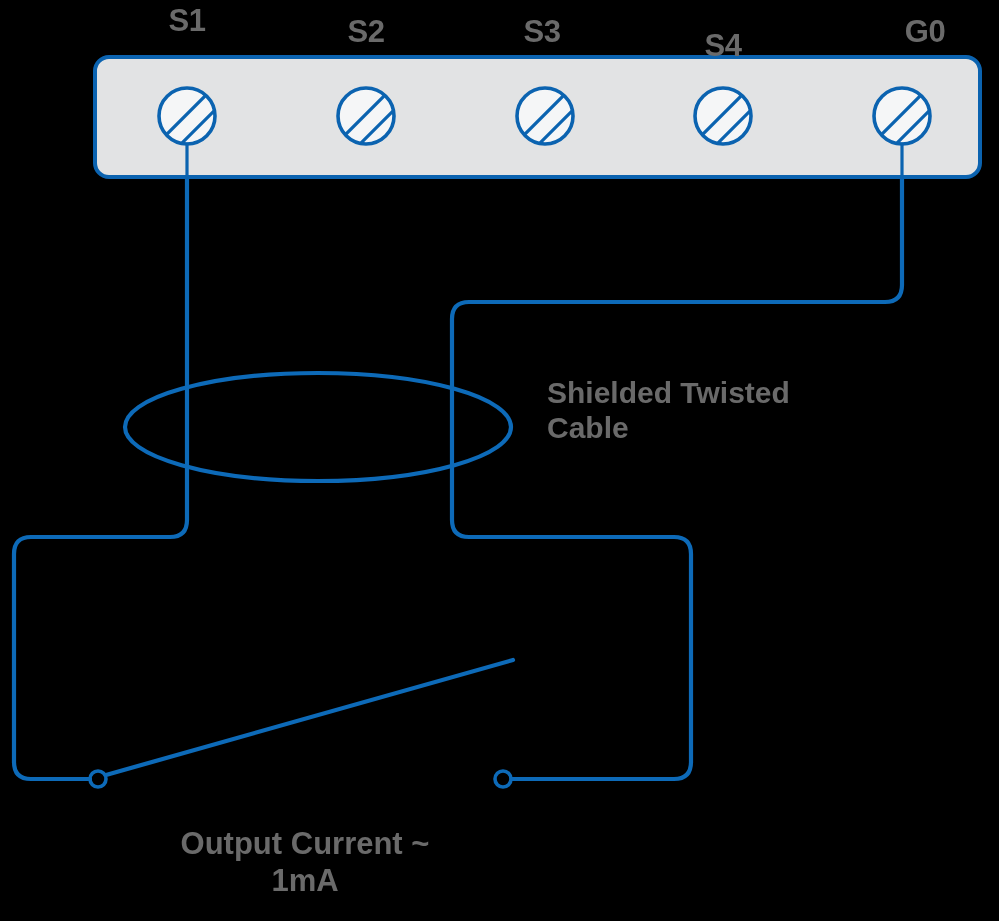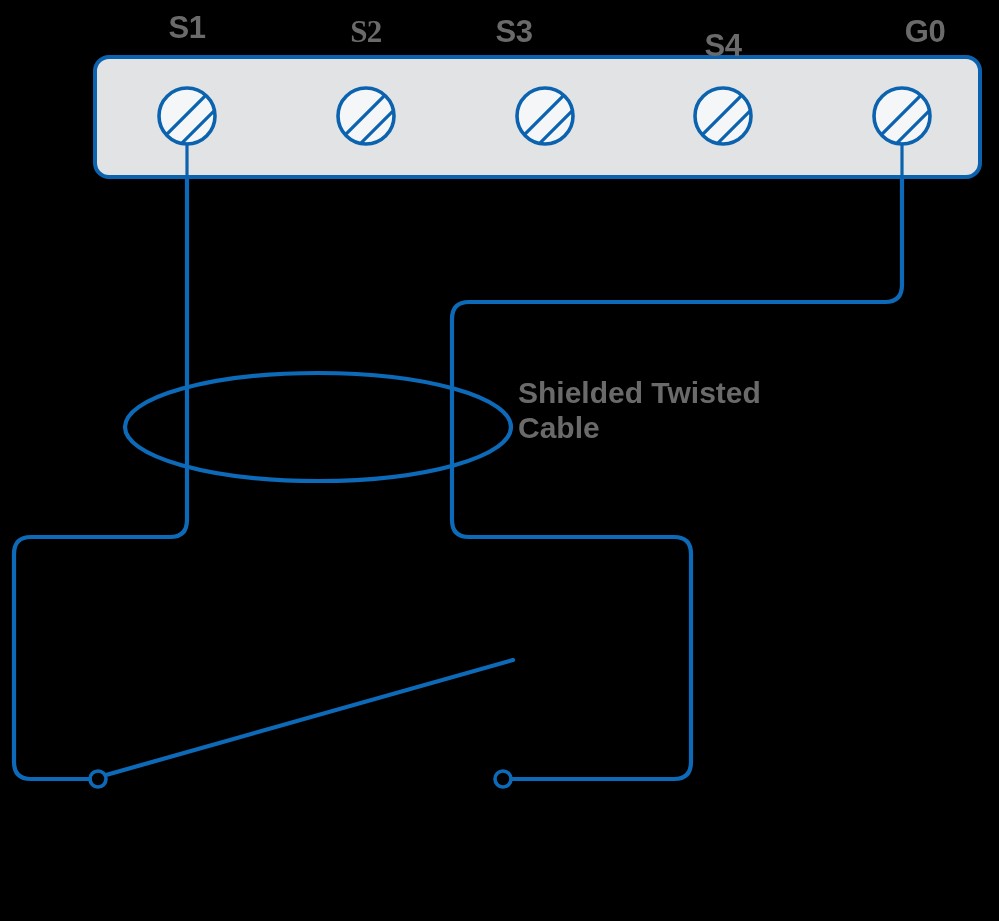--- a/index.html
+++ b/index.html
@@ -72,21 +72,21 @@
     line-height: 1.18;
   }
   .terminal-label {
     font-size: 31px;
     letter-spacing: -0.5px;
     text-align: center;
     transform: translateX(-50%);
   }
   .cable-label {
     font-size: 30px;
-    left: 518px;
+    left: 547px;
     top: 375px;
     width: 400px;
     white-space: normal;
   }
   .current-label {
     font-size: 31px;
     left: 0px;
     top: 826px;
     width: 610px;
     text-align: center;
@@ -184,29 +184,33 @@
         <line class="screw-slot" x1="875" y1="141" x2="927" y2="89"></line>
         <line class="screw-slot" x1="887" y1="153" x2="939" y2="101"></line>
       </g>
     </g>
 
     <line class="wire" x1="187" y1="144" x2="187" y2="178"></line>
     <line class="wire" x1="902" y1="144" x2="902" y2="178"></line>
 
   </svg>
 
-  <div class="label-text terminal-label" style="left:187px; top:10px;">S1</div>
-
-  <div class="label-text terminal-label" style="left:366px; top:14px;font-family:Liberation Serif, serif;">S2</div>
-
-  <div class="label-text terminal-label" style="left:514px; top:14px;">S3</div>
+  <div class="label-text terminal-label" style="left:187px; top:3px;">S1</div>
+
+  <div class="label-text terminal-label" style="left:366px; top:14px;">S2</div>
+
+  <div class="label-text terminal-label" style="left:542px; top:14px;">S3</div>
 
   <div class="label-text terminal-label" style="left:723px; top:28px;">S4</div>
 
   <div class="label-text terminal-label" style="left:925px; top:14px;">G0</div>
 
   <div class="label-text cable-label">
     <span>Shielded Twisted</span><br>
     <span>Cable</span>
   </div>
 
+  <div class="label-text current-label">
+    <span>Output Current ~</span><br>
+    <span>1mA</span>
+  </div>
 
 </div>
 
 </body></html>

